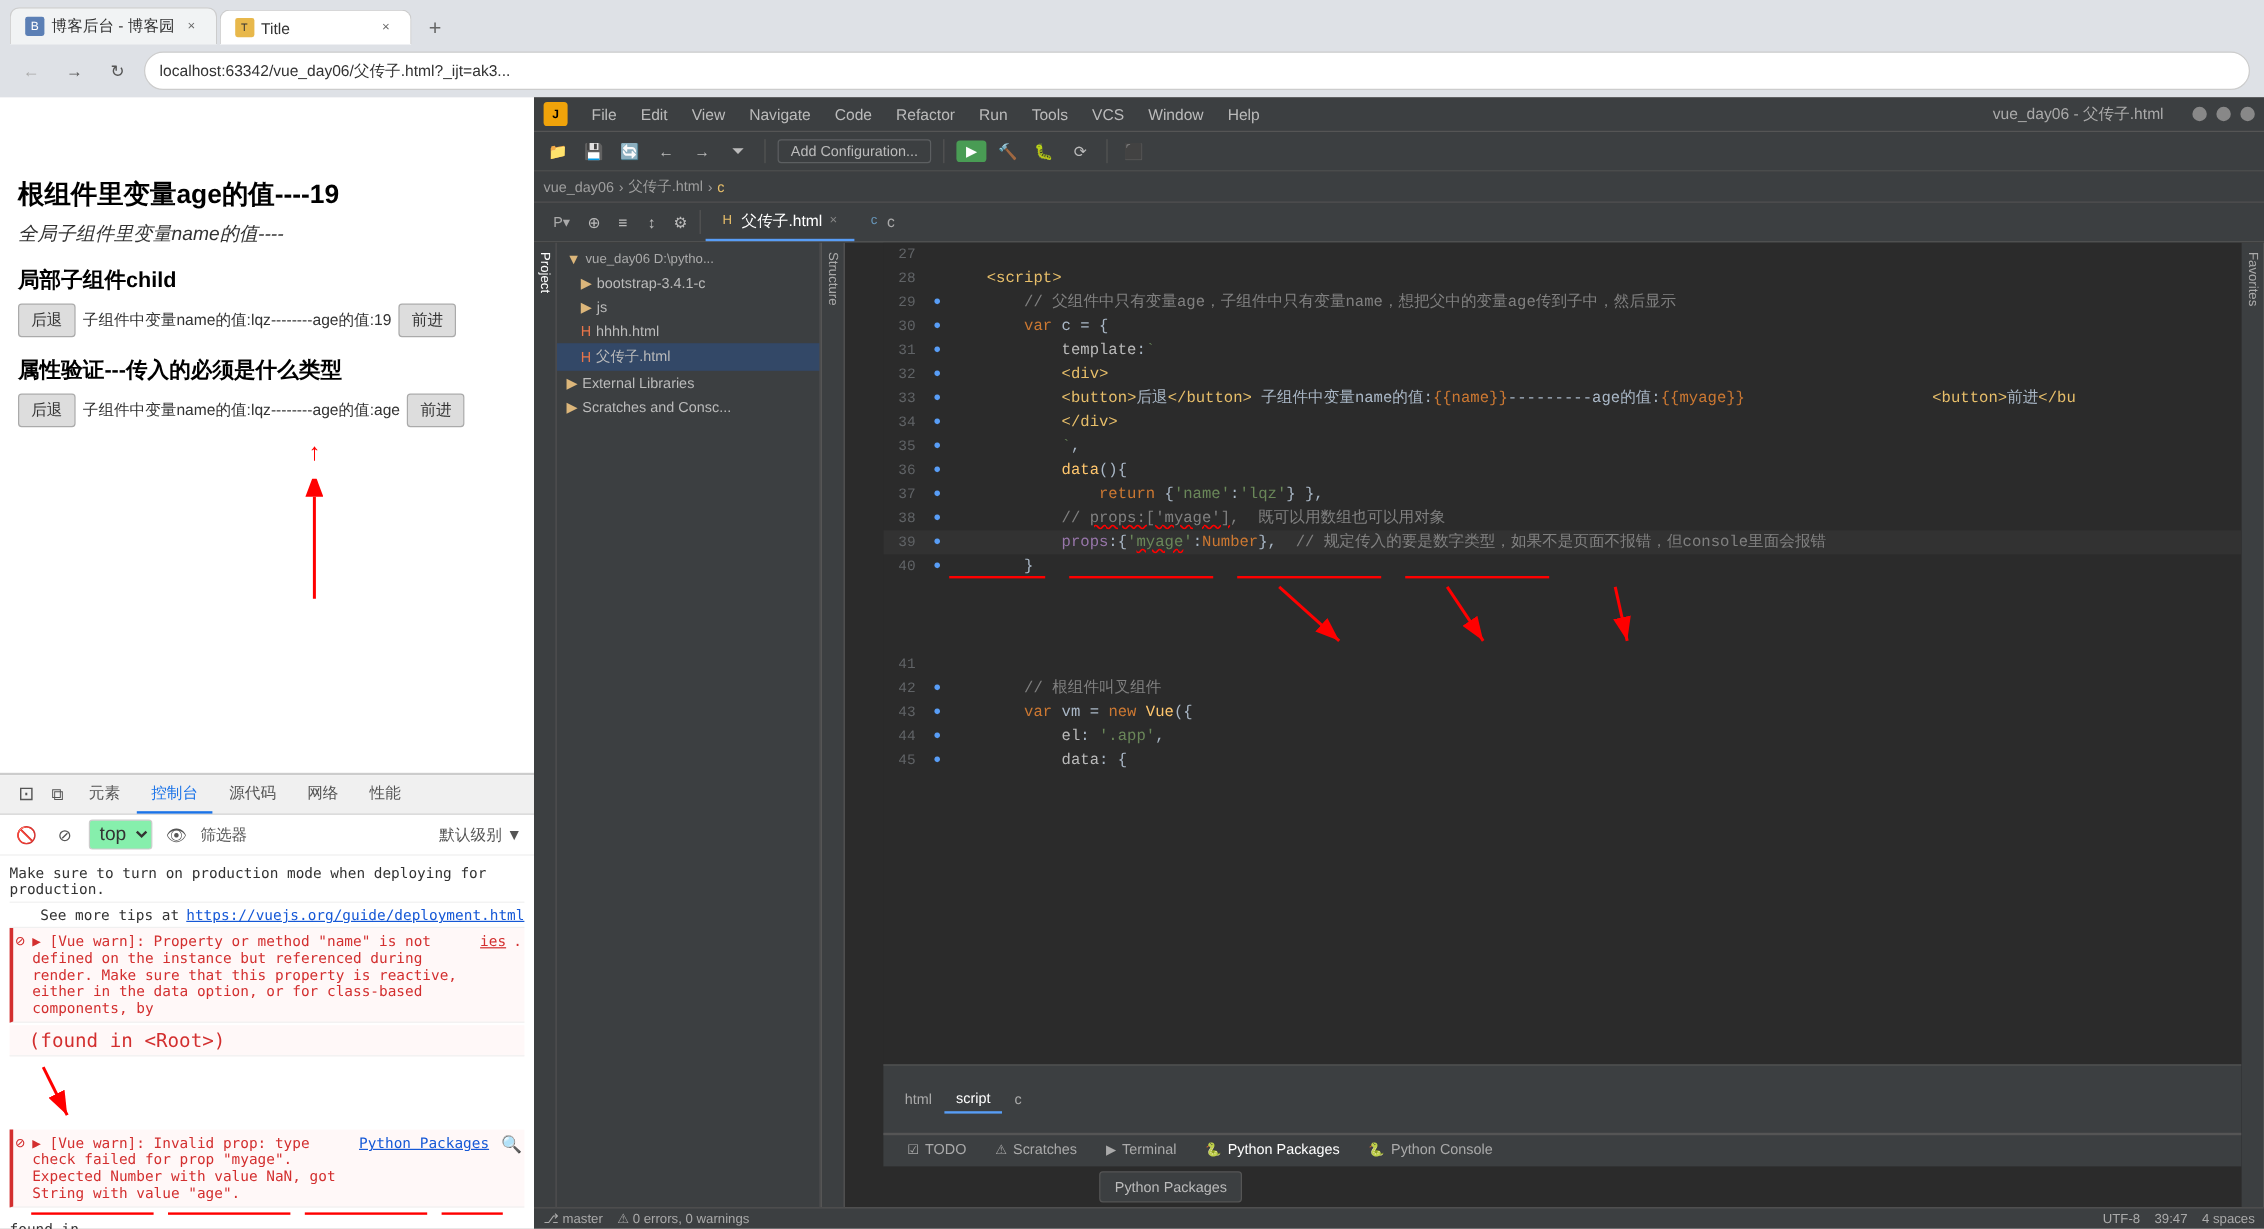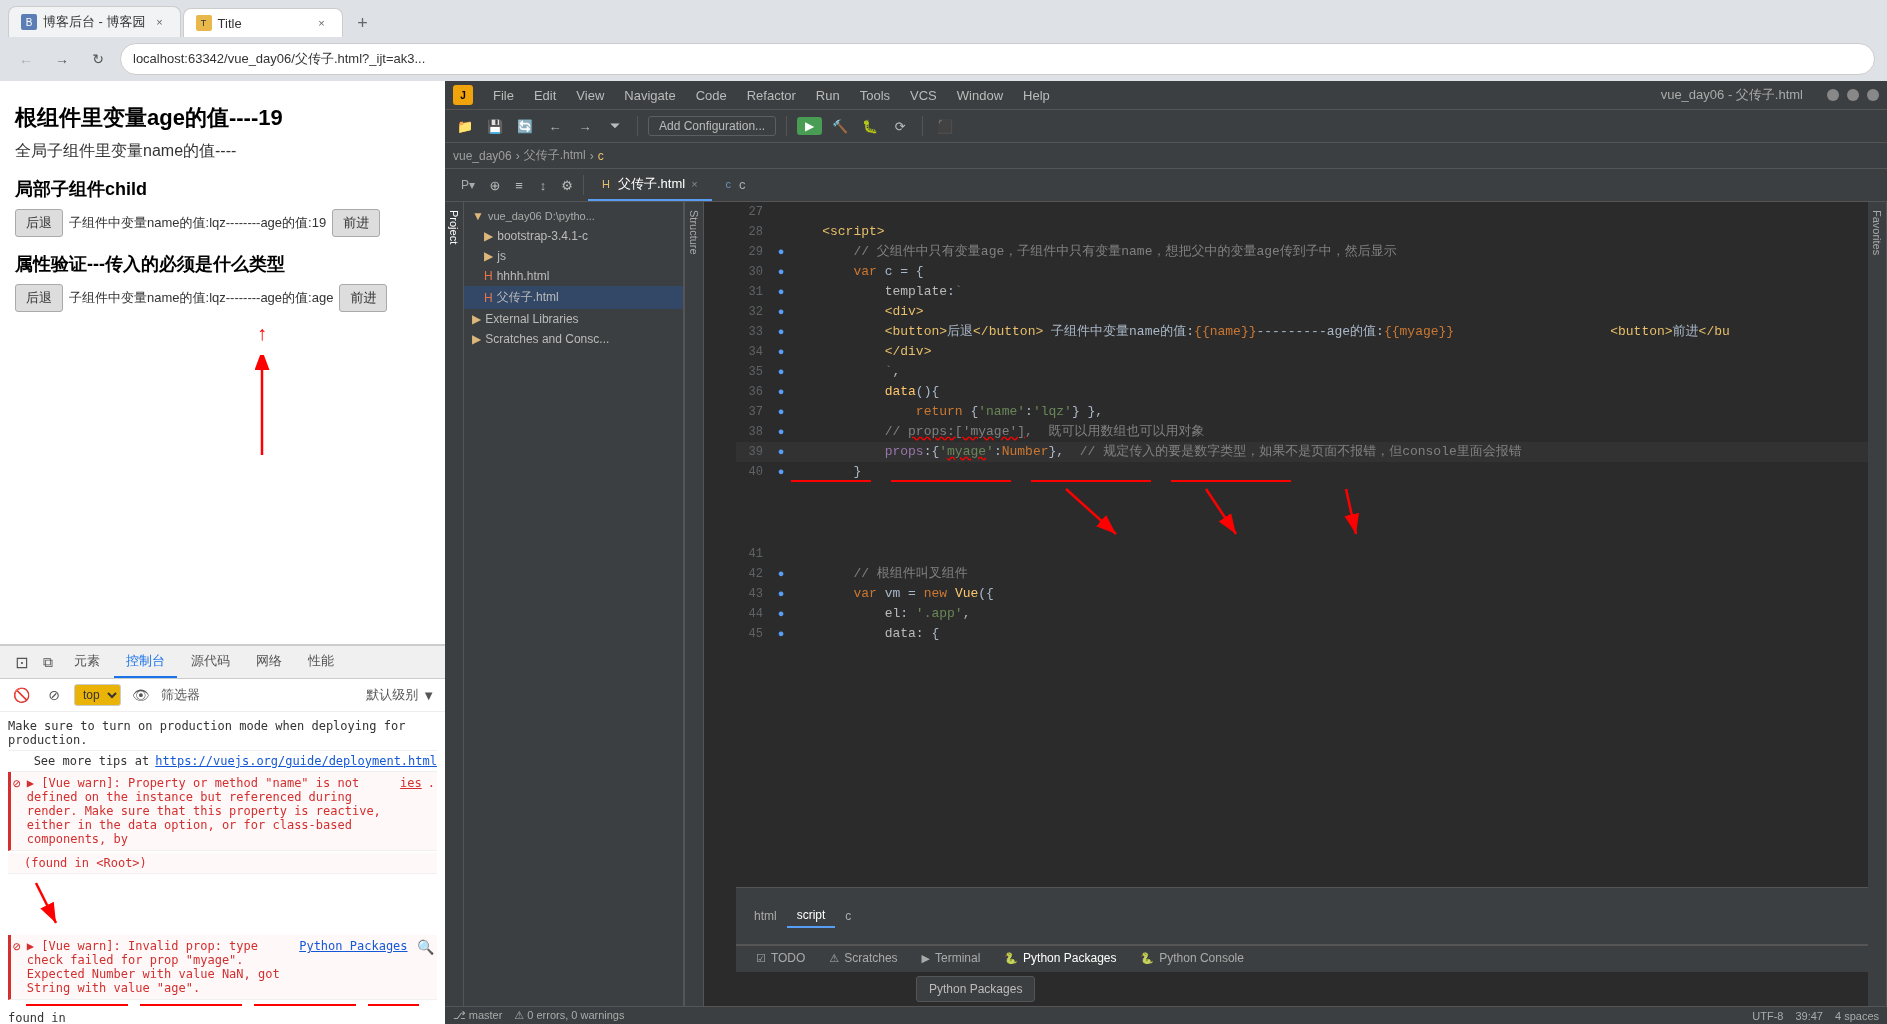--- a/index.html
+++ b/index.html
@@ -15,21 +15,21 @@
     .new-tab { width: 28px; height: 28px; display: flex; align-items: center; justify-content: center; border-radius: 50%; cursor: pointer; font-size: 18px; color: #666; margin-left: 4px; }
     .address-bar { display: flex; align-items: center; gap: 8px; padding: 6px 12px; background: #dee1e6; }
     .nav-btn { width: 28px; height: 28px; border-radius: 50%; display: flex; align-items: center; justify-content: center; cursor: pointer; color: #555; font-size: 14px; }
     .nav-btn.disabled { color: #aaa; cursor: default; }
     .url-bar { flex: 1; height: 32px; background: #fff; border-radius: 16px; border: 1px solid #ccc; display: flex; align-items: center; padding: 0 12px; font-size: 13px; color: #333; }
 
     
     .main-area { display: flex; flex: 1; overflow: hidden; }
 
     
-    .browser-page { width: 525px; flex-shrink: 0; background: #fff; border-right: 1px solid #ddd; overflow-y: auto; padding: 10px 15px; font-size: 14px; color: #333; }
+    .browser-page { width: 525px; flex-shrink: 0; background: #fff; border-right: 1px solid #ddd; overflow-y: auto; padding: 10px 15px; font-size: 14px; color: #333; margin-top: 44px; }
 
     
     .ide-panel { flex: 1; background: #2b2b2b; display: flex; flex-direction: column; overflow: hidden; }
 
     
     .ide-menu { background: #3c3f41; display: flex; align-items: center; padding: 4px 8px; gap: 12px; flex-shrink: 0; border-bottom: 1px solid #555; }
     .ide-logo { width: 20px; height: 20px; margin-right: 4px; }
     .ide-menu-item { font-size: 13px; color: #bbb; cursor: pointer; padding: 2px 4px; }
     .ide-title { margin-left: auto; font-size: 13px; color: #aaa; }
 
@@ -73,35 +73,35 @@
     .underline-red { text-decoration: underline; text-decoration-color: red; text-decoration-style: wavy; }
 
     
     .ide-bottom-tabs { background: #3c3f41; display: flex; align-items: center; padding: 0 8px; flex-shrink: 0; border-top: 1px solid #555; }
     .ide-bottom-tab { padding: 5px 12px; font-size: 12px; color: #aaa; cursor: pointer; display: flex; align-items: center; gap: 5px; border-bottom: 2px solid transparent; }
     .ide-bottom-tab.active { color: #fff; }
     .ide-bottom-tab-icon { font-size: 11px; }
 
     
     .page-heading { font-size: 22px; font-weight: bold; margin: 12px 0 8px; color: #000; }
-    .page-text { font-size: 16px; margin: 8px 0; color: #333; }
+    .page-text { font-size: 16px; margin: 8px 0; color: #333; font-style: italic; }
     .page-section { margin: 15px 0 8px; }
     .page-section-title { font-size: 18px; font-weight: bold; margin-bottom: 8px; color: #000; }
     .btn-row { display: flex; align-items: center; gap: 6px; margin: 6px 0; flex-wrap: wrap; }
     .btn-gray { background: #ddd; border: 1px solid #aaa; border-radius: 3px; padding: 4px 10px; font-size: 13px; cursor: pointer; color: #333; }
     .page-label { font-size: 13px; color: #333; }
 
     
     .devtools-panel { background: #fff; border-top: 2px solid #ccc; display: flex; flex-direction: column; height: 380px; flex-shrink: 0; overflow: hidden; }
     .devtools-tabs { display: flex; align-items: center; background: #f0f0f0; border-bottom: 1px solid #ccc; padding: 0 10px; gap: 2px; }
     .devtools-tab { padding: 6px 12px; font-size: 13px; color: #555; cursor: pointer; border-bottom: 2px solid transparent; display: flex; align-items: center; gap: 5px; }
     .devtools-tab.active { color: #1a73e8; border-bottom-color: #1a73e8; }
     .devtools-toolbar { display: flex; align-items: center; gap: 8px; padding: 4px 10px; background: #fff; border-bottom: 1px solid #eee; }
     .devtools-toolbar-btn { width: 24px; height: 24px; display: flex; align-items: center; justify-content: center; border-radius: 3px; cursor: pointer; color: #555; font-size: 14px; }
-    .devtools-select { border: 1px solid #ccc; border-radius: 3px; padding: 2px 4px; font-size: 12px; background: #eab308; color: #333; cursor: pointer; }
+    .devtools-select { border: 1px solid #ccc; border-radius: 3px; padding: 2px 4px; font-size: 16px; background: #86efac; color: #333; cursor: pointer; }
     .devtools-filter { display: flex; align-items: center; gap: 4px; margin-left: 0; font-size: 13px; color: #555; cursor: pointer; }
     .devtools-content { flex: 1; overflow-y: auto; padding: 4px 8px; font-family: 'Consolas', monospace; font-size: 12px; }
     .console-line { padding: 3px 0; border-bottom: 1px solid #f0f0f0; display: flex; align-items: flex-start; gap: 6px; }
     .console-icon { flex-shrink: 0; font-size: 13px; }
     .console-error { color: #d32f2f; background: #fff8f8; }
     .console-text { color: #333; justify-content: flex-end; }
     .console-link { color: #1558d6; cursor: pointer; text-decoration: underline; }
 
     
     ::-webkit-scrollbar { width: 8px; height: 8px; }
@@ -225,21 +225,21 @@
           <a class="console-link" href="#" style="font-size:12px;">https://vuejs.org/guide/deployment.html</a>
         </div>
 
         <div class="console-line console-error" style="padding:4px 2px; border-left:3px solid #d32f2f; margin-bottom:2px; flex-wrap:wrap;">
           <span class="console-icon" style="color:#d32f2f;">⊘</span>
           <span style="font-size:12px; color:#d32f2f; flex:1;">▶ [Vue warn]: Property or method "name" is not defined on the instance but referenced during render. Make sure that this property is reactive, either in the data option, or for class-based components, by</span>
           <a class="console-link" href="#" style="font-size:12px; color:#d32f2f;">ies</a>
             <span style="font-size:12px; color:#d32f2f;">.</span>
         </div>
         <div class="console-line console-error" style="padding-left:16px;">
-          <span style="font-size:12px; color:#d32f2f;">(found in &lt;Root&gt;)</span>
+          <span style="font-size:16px; color:#d32f2f;">(found in &lt;Root&gt;)</span>
         </div>
 
         <div style="text-align:left; padding:4px 8px; color:red;">
           <svg width="60" height="50">
             <defs>
               <marker id="arrowhead2" markerWidth="8" markerHeight="6" refX="8" refY="3" orient="auto">
                 <polygon points="8 3, 0 0, 0 6" fill="red"></polygon>
               </marker>
             </defs>
             <line x1="20" y1="5" x2="40" y2="45" stroke="red" stroke-width="2.5" marker-end="url(#arrowhead2)"></line>

